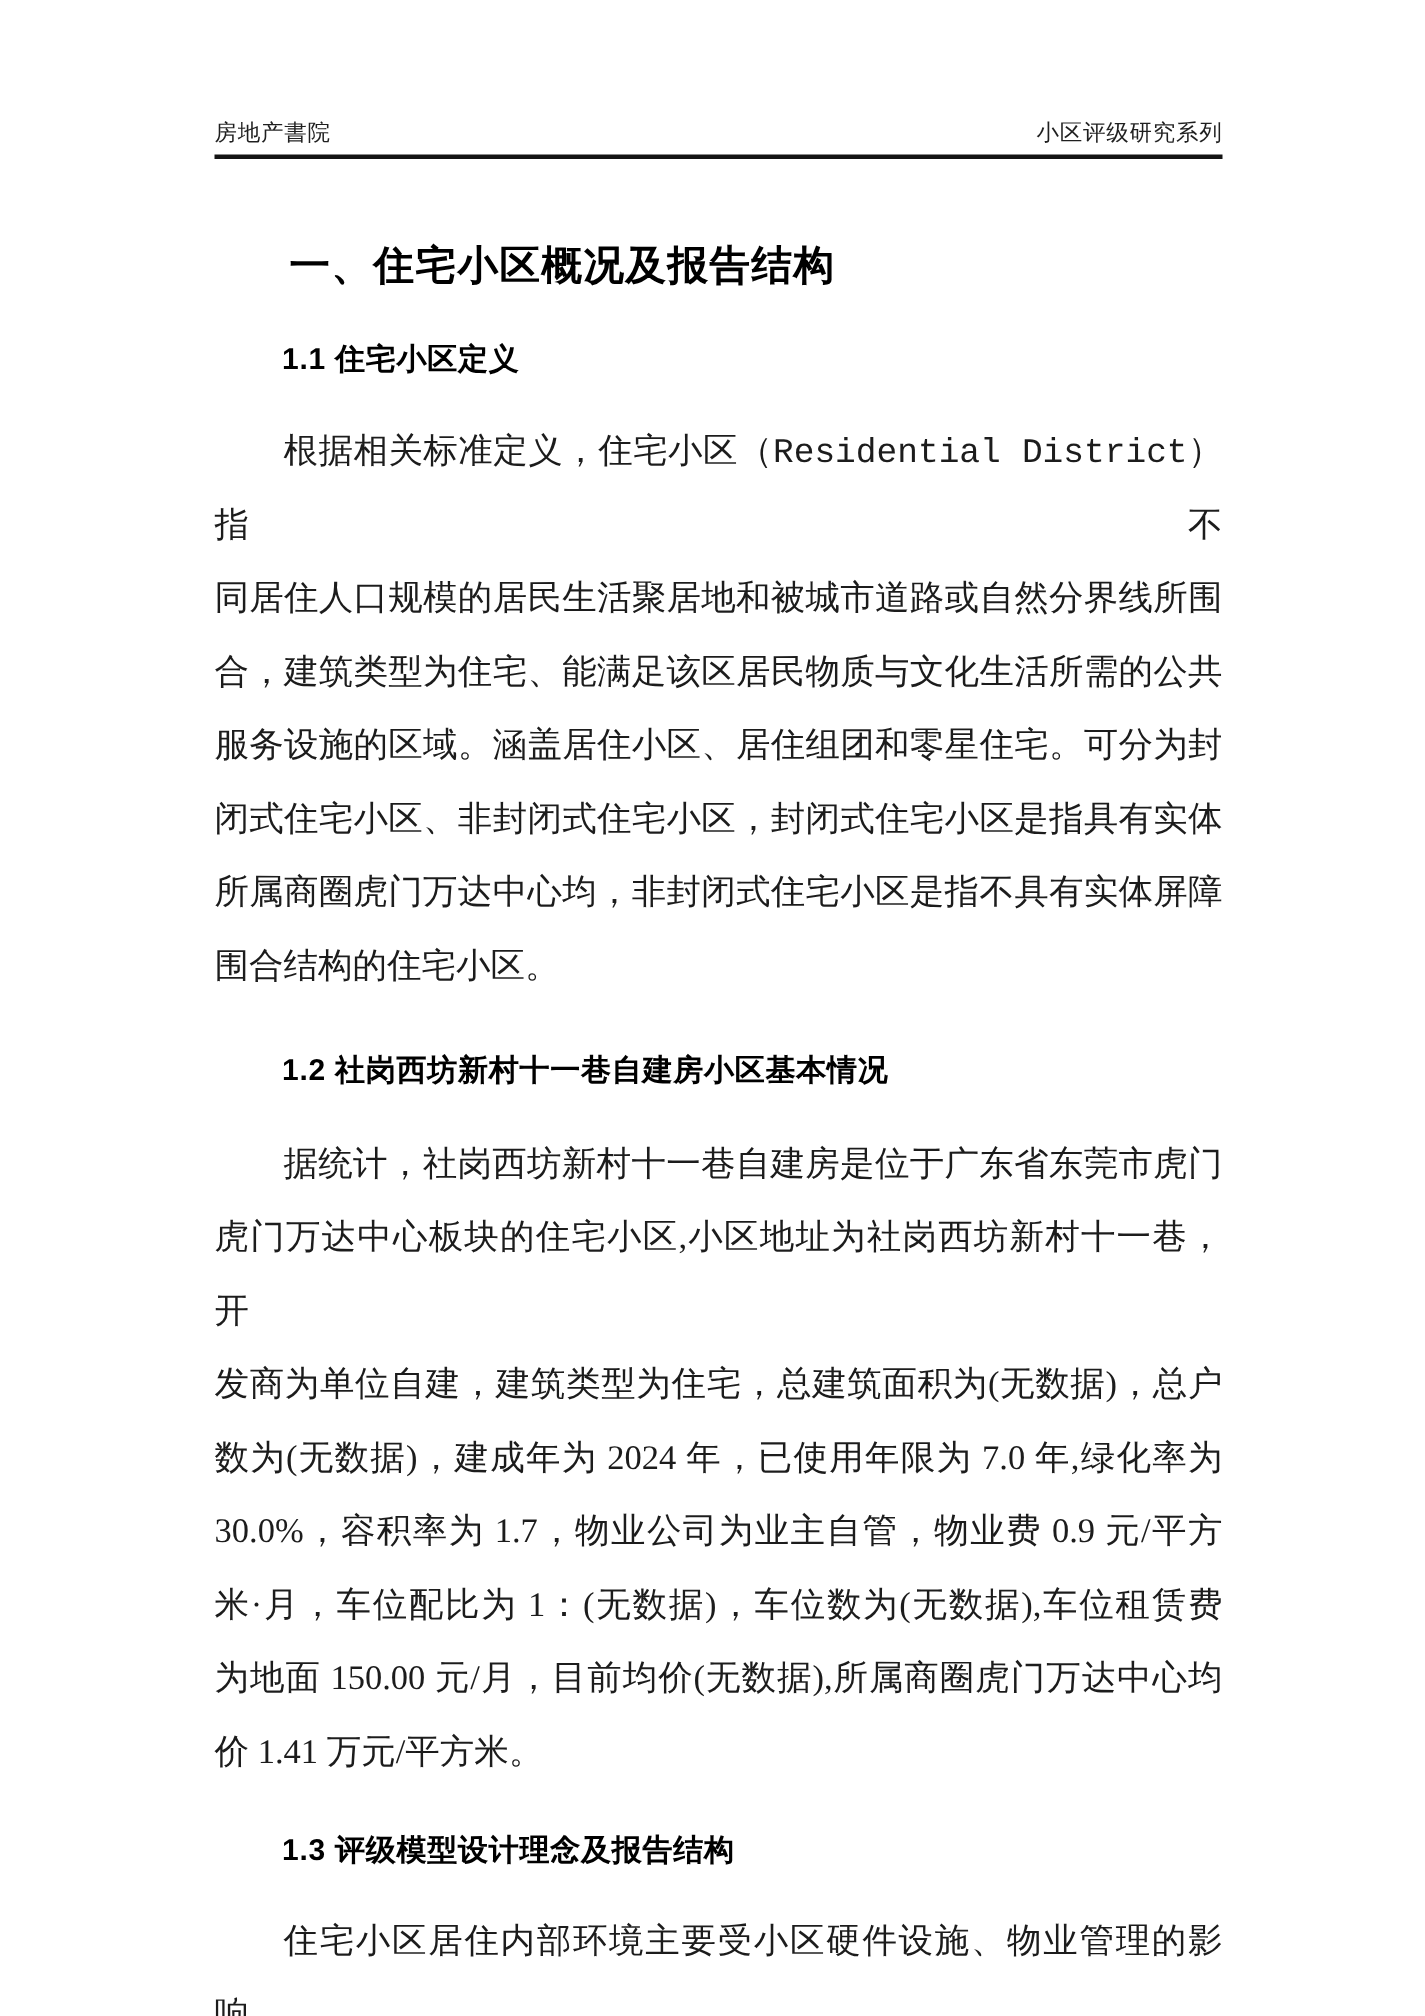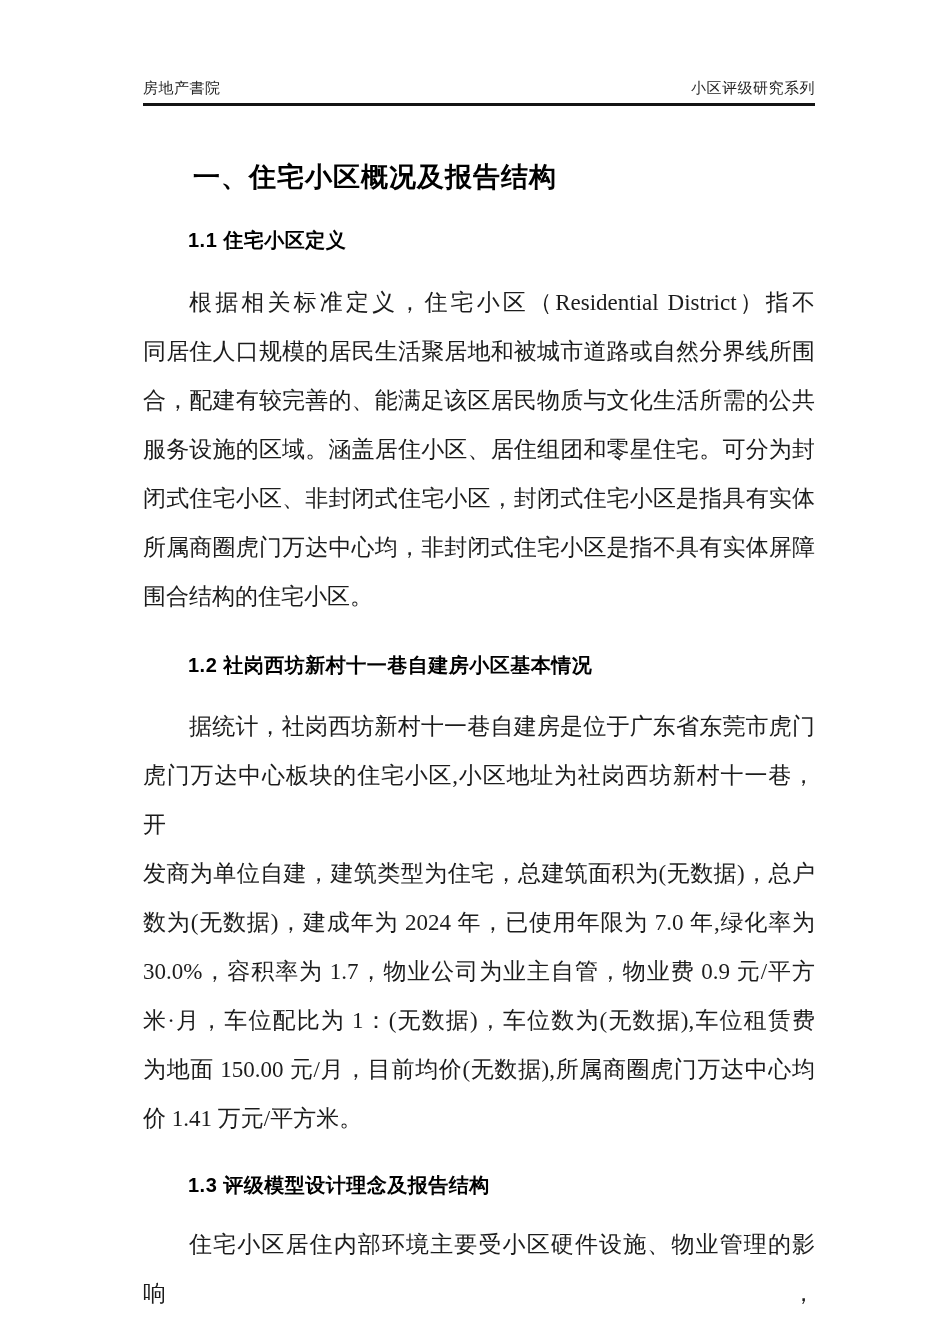--- a/index.html
+++ b/index.html
@@ -50,21 +50,21 @@
     letter-spacing: 0.5px;
   }
   .h2-11 { margin-top: 31px; }
   .h2-12 { margin-top: 29px; }
   .h2-13 { margin-top: 27px; }
   .para {
     font-size: 23px;
     line-height: 49px;
     color: #1c1c1c;
   }
-  .p1 { margin-top: 23px; }
+  .p1 { margin-top: 23px; font-family: Liberation Mono, monospace; }
   .p2 { margin-top: 22px; }
   .p3 { margin-top: 20px; }
   .line {
     text-align: justify;
     text-align-last: justify;
     white-space: normal;
   }
   .line.lastline { text-align-last: left; }
   .line.indent { text-indent: 2em; }
   .footer {
@@ -88,21 +88,21 @@
 
   <div class="content">
 
     <div class="h1">一、住宅小区概况及报告结构</div>
 
     <div class="h2 h2-11">1.1 住宅小区定义</div>
 
     <div class="para p1">
         <div class="line indent">根据相关标准定义，住宅小区（Residential District）指不</div>
         <div class="line">同居住人口规模的居民生活聚居地和被城市道路或自然分界线所围</div>
-        <div class="line">合，配建有较完善的、能满足该区居民物质与文化生活所需的公共</div>
+        <div class="line">合，建筑类型为住宅、能满足该区居民物质与文化生活所需的公共</div>
         <div class="line">服务设施的区域。涵盖居住小区、居住组团和零星住宅。可分为封</div>
         <div class="line">闭式住宅小区、非封闭式住宅小区，封闭式住宅小区是指具有实体</div>
         <div class="line">所属商圈虎门万达中心均，非封闭式住宅小区是指不具有实体屏障</div>
         <div class="line lastline">围合结构的住宅小区。</div>
       </div>
 
     <div class="h2 h2-12">1.2 社岗西坊新村十一巷自建房小区基本情况</div>
 
     <div class="para p2">
         <div class="line indent">据统计，社岗西坊新村十一巷自建房是位于广东省东莞市虎门</div>

